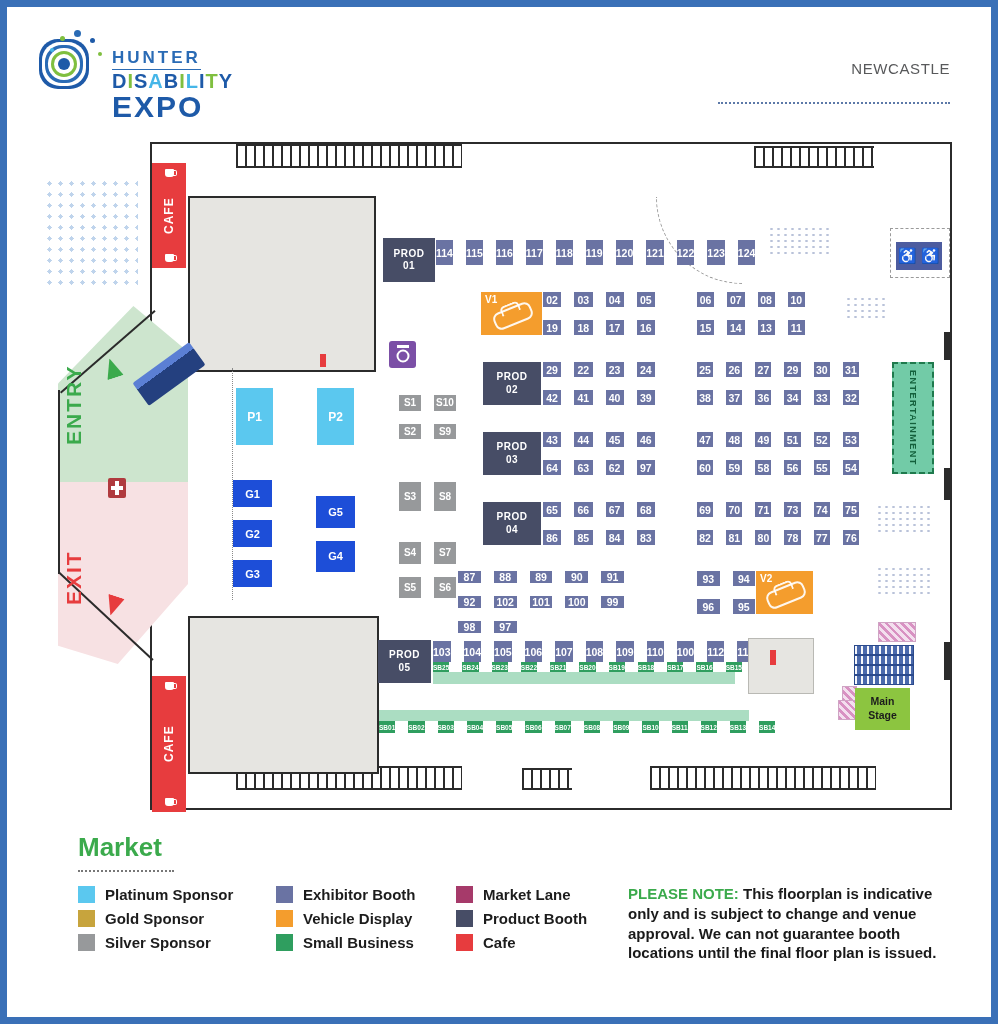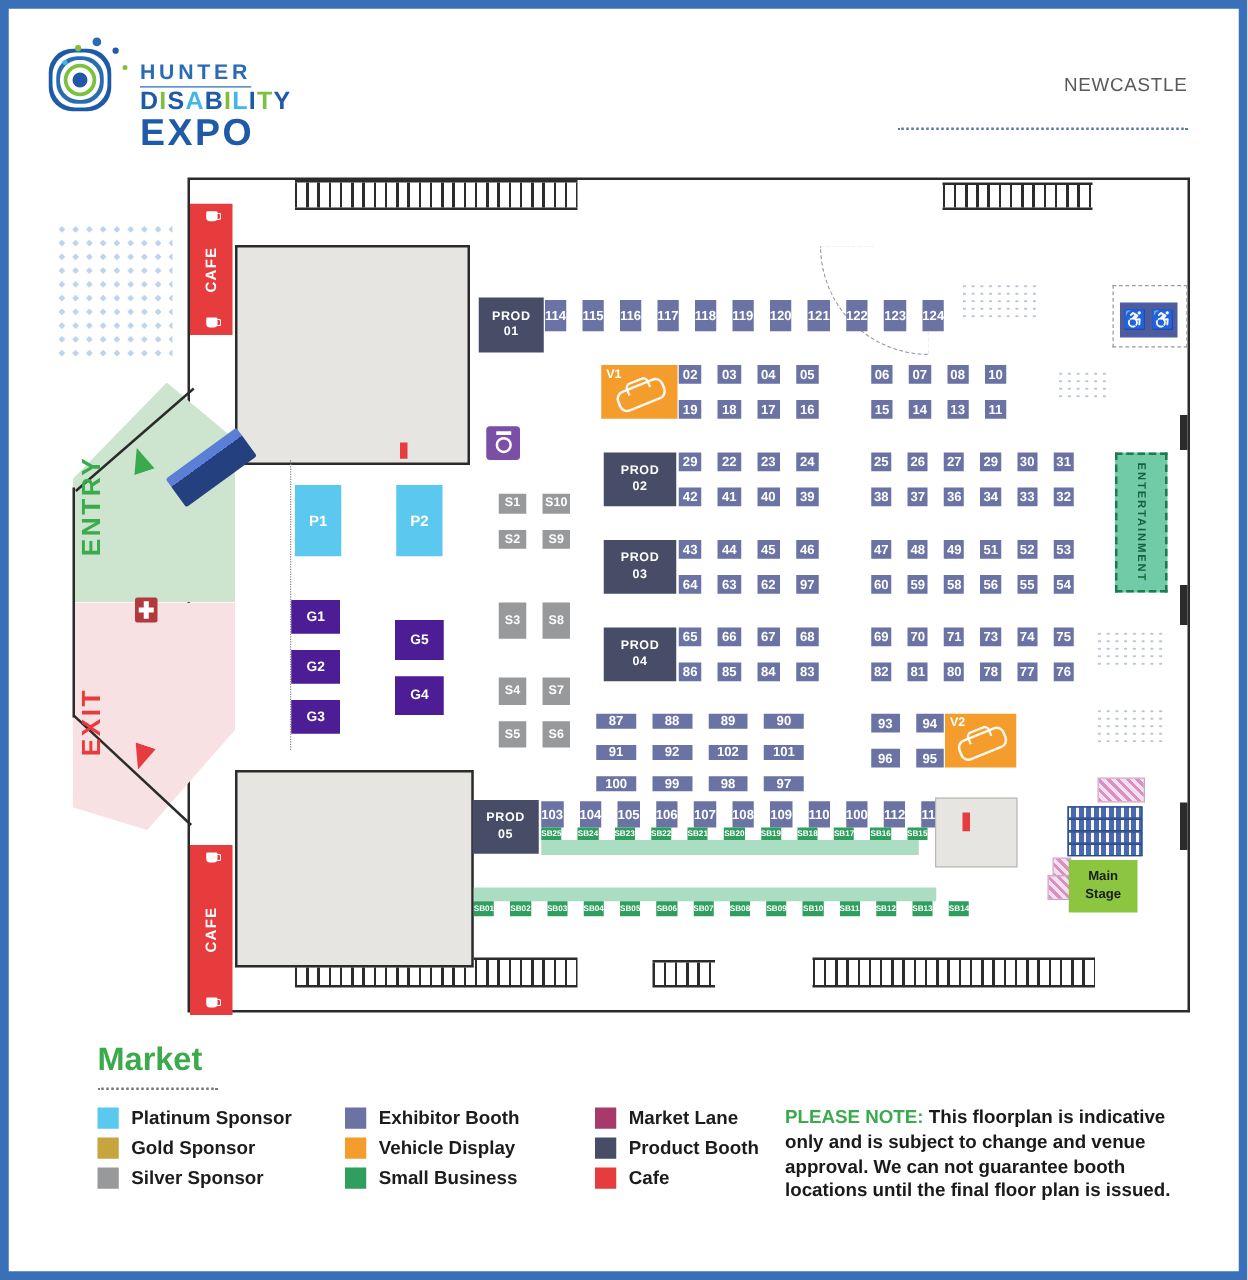--- a/index.html
+++ b/index.html
@@ -20,21 +20,21 @@
   .grid{display:grid;gap:13px}
   .bcell{background:#6A73A3;color:#fff;display:flex;align-items:center;justify-content:center;
          font-size:10.5px;font-weight:700}
   .prod{background:#474D66;color:#fff;display:flex;flex-direction:column;align-items:center;
         justify-content:center;font-size:10px;font-weight:700;line-height:1.25;letter-spacing:.5px}
   .sbcell{background:#2F9E5F;color:#fff;font-size:6.5px;font-weight:700;display:flex;
           align-items:center;justify-content:center}
   .band{background:#ABDDC2}
   .scell{background:#97999B;color:#fff;font-size:10px;font-weight:700;display:flex;
          align-items:center;justify-content:center}
-  .gcell{background:#4c1d95;color:#fff;font-size:11px;font-weight:700;display:flex;
+  .gcell{background:#1d4ed8;color:#fff;font-size:11px;font-weight:700;display:flex;
          align-items:center;justify-content:center}
   .pbox{background:#5BC8EF;color:#fff;font-size:12px;font-weight:700;display:flex;
         align-items:center;justify-content:center}
   .vbox{background:#F49D2D}
   .vlabel{position:absolute;top:2px;left:4px;color:#fff;font-weight:700;font-size:10px}
   .car{position:absolute;width:36px;height:14px;border:2px solid rgba(255,255,255,.92);
        border-radius:7px;transform:rotate(-22deg)}
   .car::before{content:"";position:absolute;left:8px;top:-6px;width:16px;height:8px;
        border:2px solid rgba(255,255,255,.92);border-bottom:none;border-radius:5px 5px 0 0}
   
@@ -284,21 +284,21 @@
       <div class="bcell">74</div>
       <div class="bcell">75</div>
       <div class="bcell">82</div>
       <div class="bcell">81</div>
       <div class="bcell">80</div>
       <div class="bcell">78</div>
       <div class="bcell">77</div>
       <div class="bcell">76</div>
     </div>
 
-  <div class="abs grid" style="left:477px;top:571px;width:166px;height:43px;grid-template-columns:repeat(4,1fr)">
+  <div class="abs grid" style="left:458px;top:571px;width:166px;height:43px;grid-template-columns:repeat(5,1fr)">
       <div class="bcell">87</div>
       <div class="bcell">88</div>
       <div class="bcell">89</div>
       <div class="bcell">90</div>
       <div class="bcell">91</div>
       <div class="bcell">92</div>
       <div class="bcell">102</div>
       <div class="bcell">101</div>
       <div class="bcell">100</div>
       <div class="bcell">99</div>
@@ -446,21 +446,21 @@
     <div class="legrow">
       <div class="sw" style="background: rgb(244, 157, 45);"></div>
       <span class="leglabel">Vehicle Display</span>
     </div>
     <div class="legrow">
       <div class="sw" style="background: rgb(47, 158, 95);"></div>
       <span class="leglabel">Small Business</span>
     </div>
   </div>
 
-  <div class="abs" style="left:476px;top:60px">
+  <div class="abs" style="left:456px;top:60px">
     <div class="legrow">
       <div class="sw" style="background: rgb(166, 58, 106);"></div>
       <span class="leglabel">Market Lane</span>
     </div>
     <div class="legrow">
       <div class="sw" style="background: rgb(71, 77, 102);"></div>
       <span class="leglabel">Product Booth</span>
     </div>
     <div class="legrow">
       <div class="sw" style="background: rgb(231, 60, 62);"></div>

